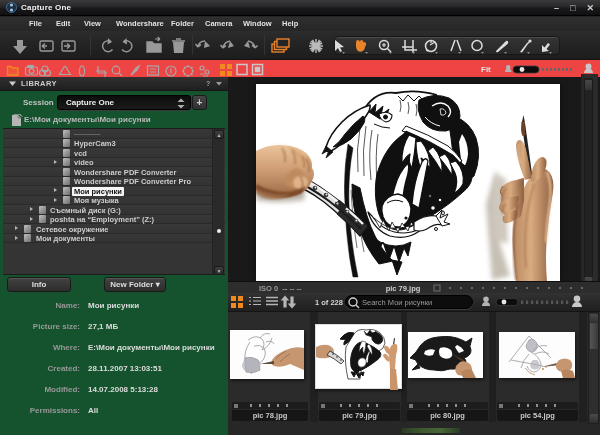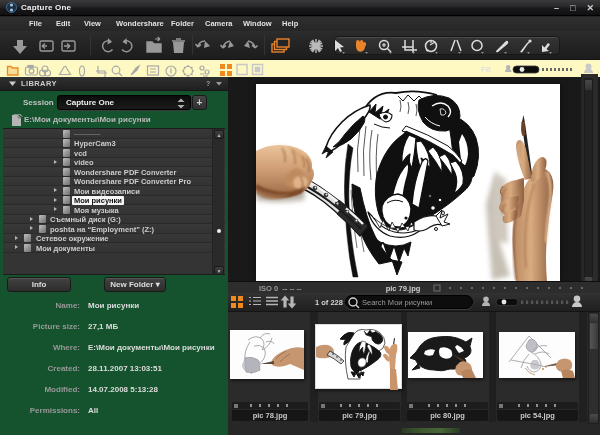--- a/index.html
+++ b/index.html
@@ -23,21 +23,21 @@
 
 #toolbar { left:0; top:31px; width:600px; height:29px;
   background:linear-gradient(#2c2c2c 0%, #232323 50%, #1d1d1d 100%);
   border-bottom:1px solid #121212; }
 .sep { position:absolute; top:4px; width:1px; height:20px; background:#161616; border-right:1px solid #333; }
 #toolgroup { position:absolute; left:334px; top:5px; width:226px; height:19px;
   background:linear-gradient(#343434, #272727); border:1px solid #171717; border-radius:4px;
   box-shadow:inset 0 1px 0 #4a4a4a; }
 
 
-#tabstrip { left:0; top:60px; width:600px; height:17px; background:#fef9c3; }
+#tabstrip { left:0; top:60px; width:600px; height:17px; background:#ef4444; }
 
 
 #leftpanel { left:0; top:77px; width:228px; height:358px; background:#14532d; }
 #libhdr { left:0; top:0; width:228px; height:14px;
   background:linear-gradient(#303030, #1f1f1f); border-bottom:1px solid #151515; }
 #libhdr .t { position:absolute; left:21px; top:2px; font-size:7.5px; font-weight:bold; color:#cccccc; letter-spacing:0.4px; }
 #sessionrow { left:0; top:16px; width:228px; height:20px; }
 #sessionrow .lbl { position:absolute; left:23px; top:5px; font-size:8px; font-weight:bold; color:#c3c3c3; }
 #sessdrop { position:absolute; left:57px; top:2px; width:134px; height:15px;
   background:linear-gradient(#0c0c0c,#1b1b1b); border:1px solid #000; border-radius:3px;
@@ -305,25 +305,20 @@
           <div class="fico" style="left:60px"></div>
           <div class="tx" style="left:71px">video</div>
         </div>
       <div class="trow">
           <div class="fico" style="left:60px"></div>
           <div class="tx" style="left:71px">Wondershare PDF Converter</div>
         </div>
       <div class="trow">
           <div class="fico" style="left:60px"></div>
           <div class="tx" style="left:71px">Wondershare PDF Converter Pro</div>
-        </div>
-      <div class="trow">
-          <div class="arr" style="left:51px"></div>
-          <div class="fico" style="left:60px"></div>
-          <div class="tx" style="left:71px">Мои видеозаписи</div>
         </div>
       <div class="trow">
           <div class="arr" style="left:51px"></div>
           <div class="fico" style="left:60px"></div>
           <div class="tx sel" style="left:69px">Мои рисунки</div>
         </div>
       <div class="trow">
           <div class="arr" style="left:51px"></div>
           <div class="fico" style="left:60px"></div>
           <div class="tx" style="left:71px">Моя музыка</div>

